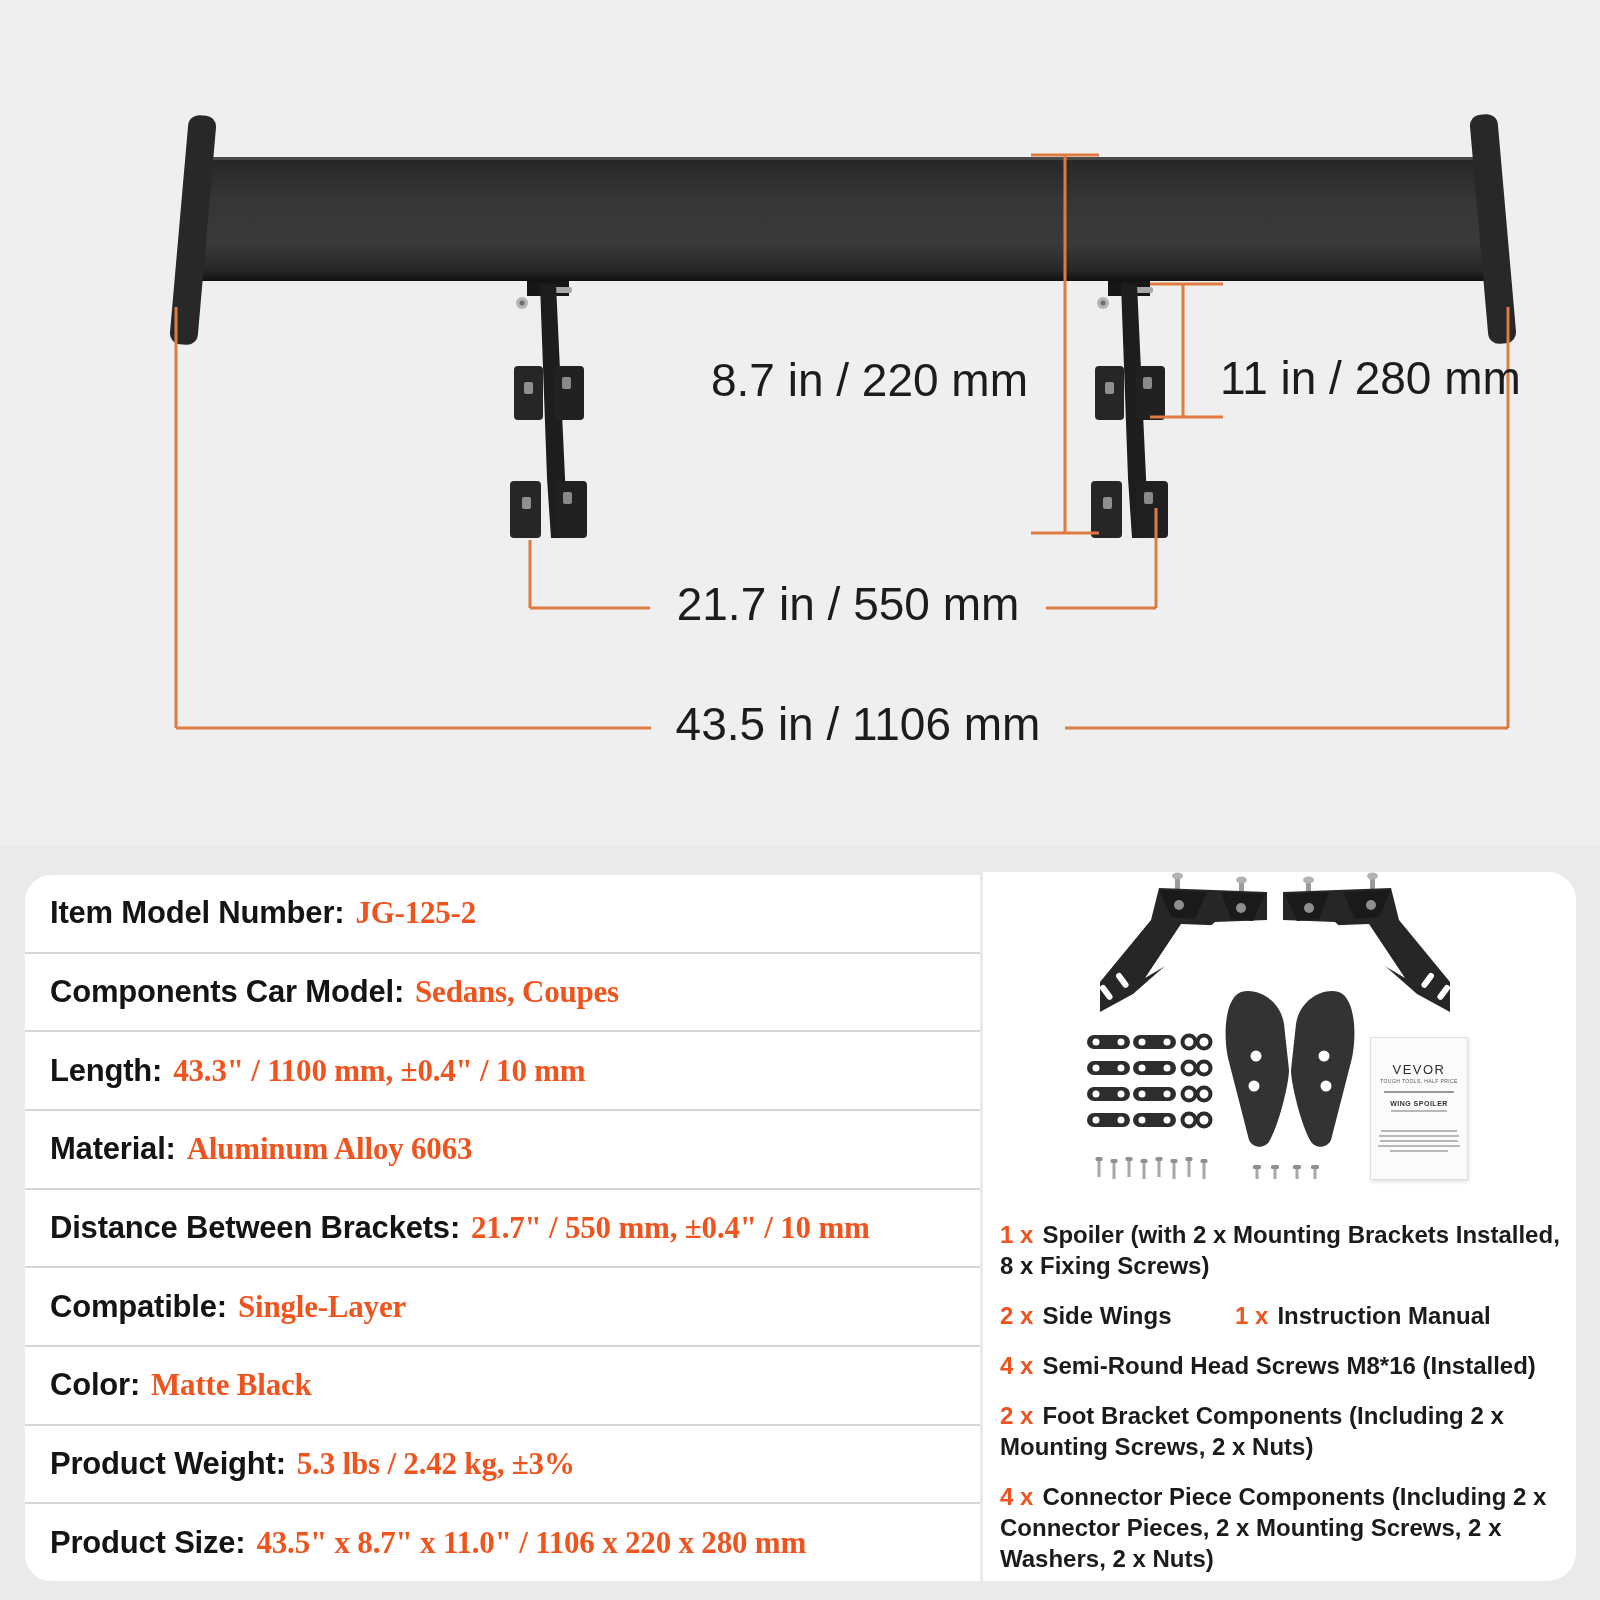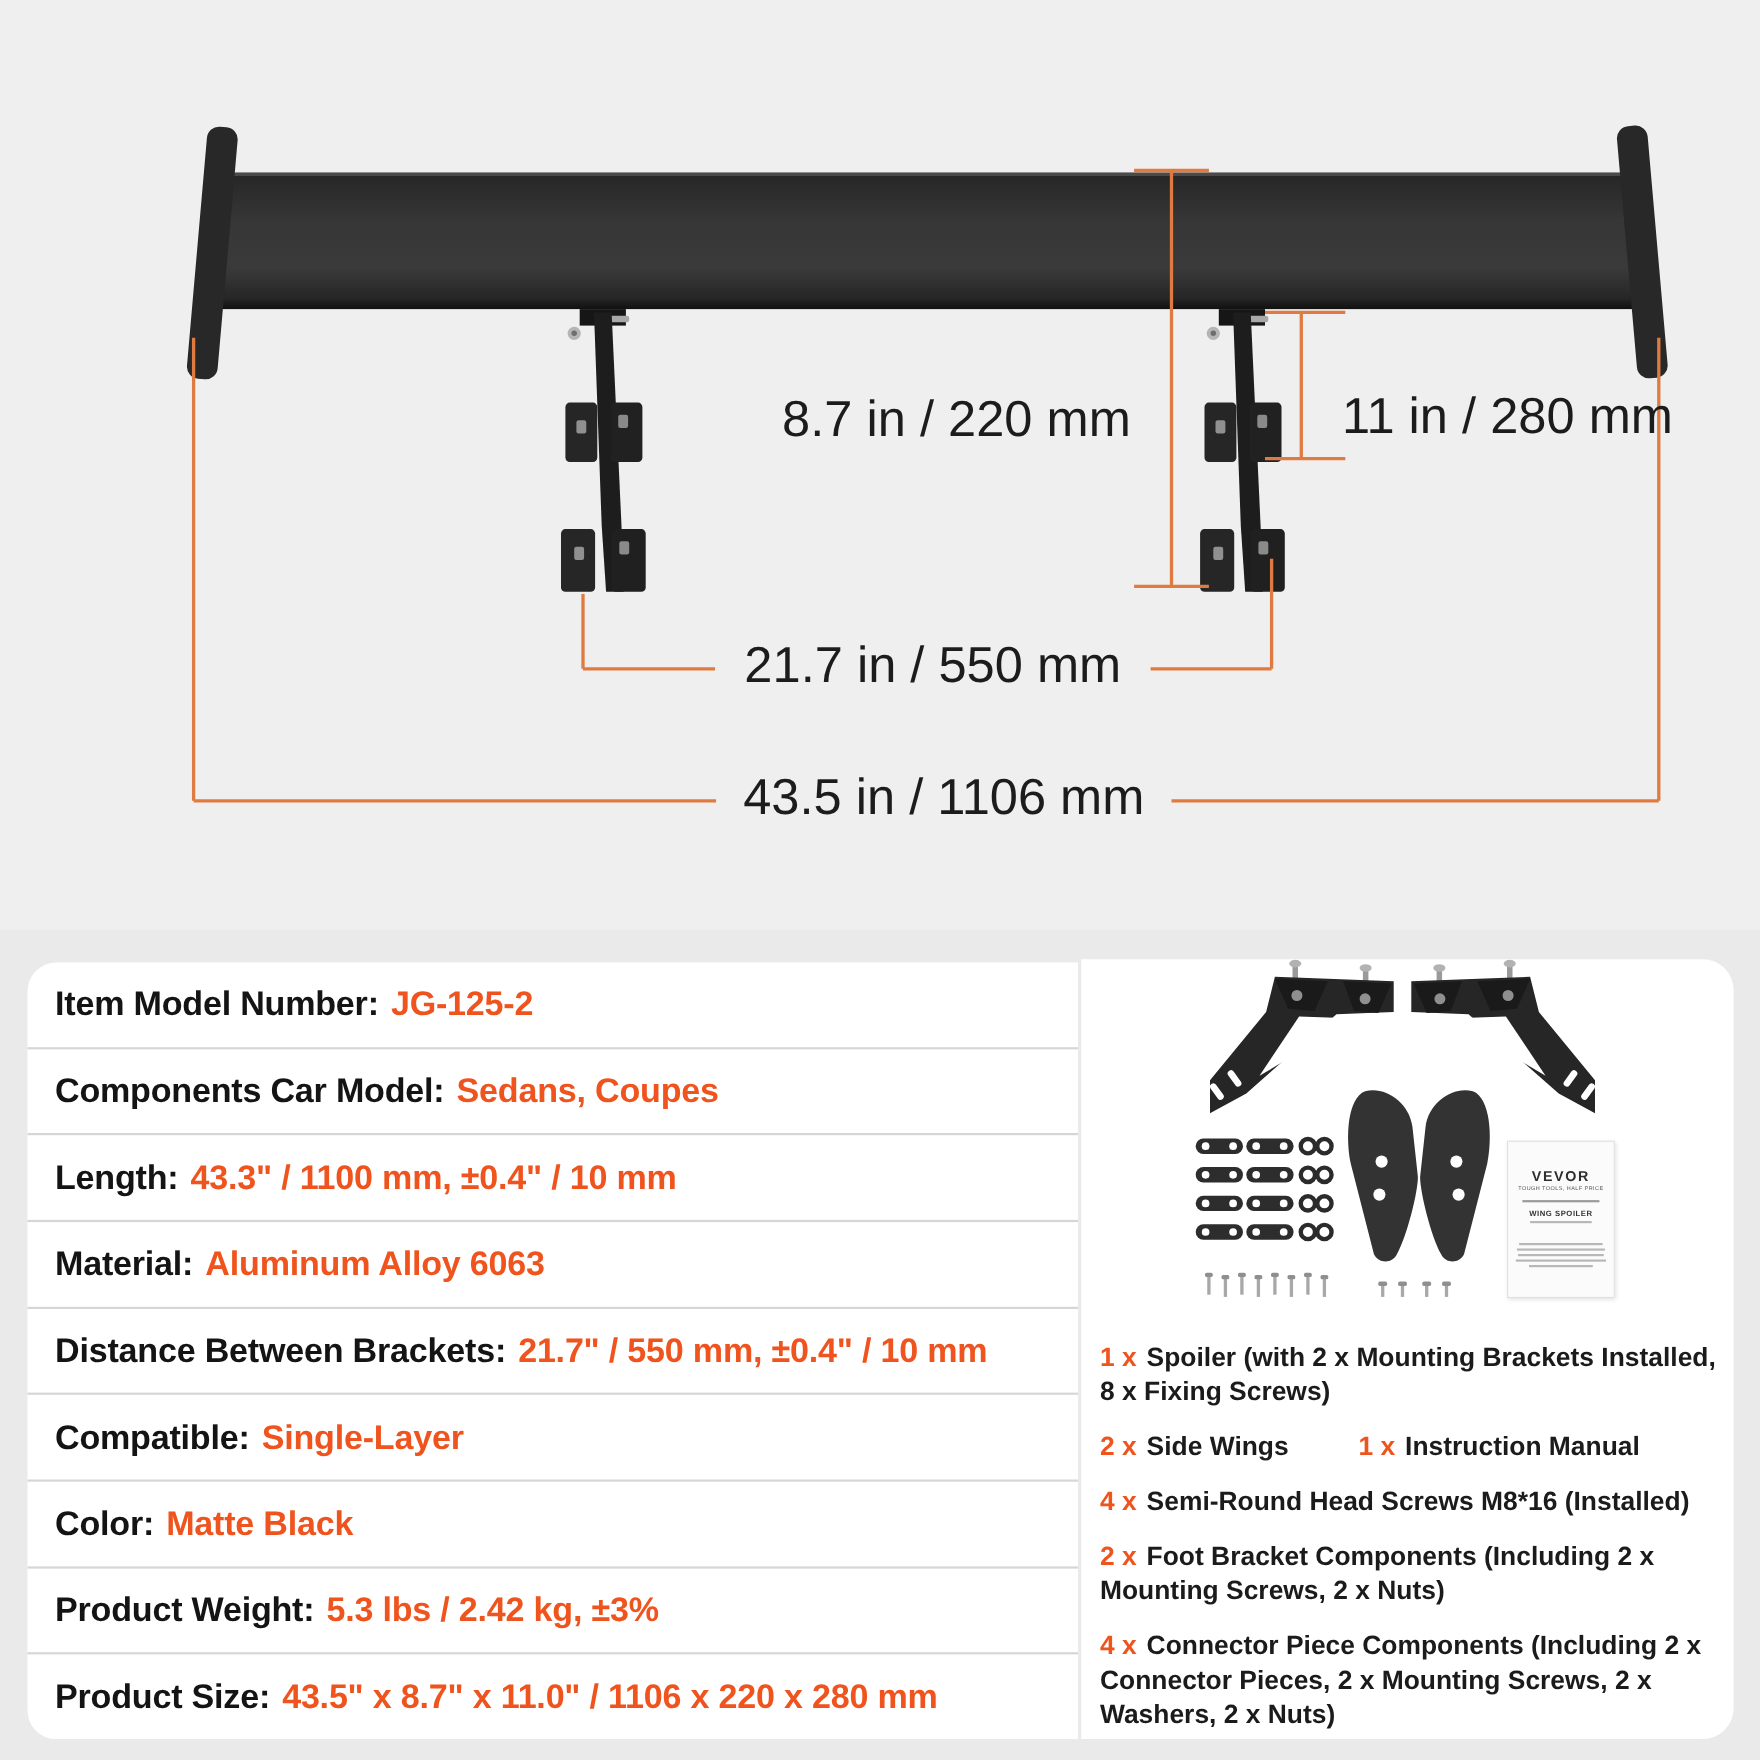--- a/index.html
+++ b/index.html
@@ -22,34 +22,34 @@
     display:flex;flex-direction:column;
   }
   .spec-row{
     flex:1;display:flex;align-items:center;
     padding-left:25px;white-space:nowrap;
     border-bottom:2px solid #d6d6d6;
     font-size:31px;font-weight:bold;color:#141414;
     letter-spacing:-0.2px;
   }
   .spec-row:last-child{border-bottom:none;border-radius:32px;}
-  .spec-value{color:#f0541e;margin-left:11px;}
+  .spec-value{color:#f0541e;margin-left:11px;font-family:Liberation Serif, serif;}
   
   .kit-card{
     position:absolute;left:983px;top:872px;width:593px;height:709px;
     background:#ffffff;border-radius:0 28px 28px 0;
   }
   .kit-area{position:absolute;left:0;top:0;width:593px;height:348px;}
   .manual{
     position:absolute;left:387px;top:165px;width:98px;height:143px;
     background:#fbfbfb;border:1px solid #e0e0e0;box-sizing:border-box;
     box-shadow:1px 2px 4px rgba(0,0,0,0.12);
     text-align:center;overflow:hidden;
   }
-  .manual-brand{font-size:13px;font-weight:bold;color:#2e2e2e;letter-spacing:1.5px;margin-top:24px;}
+  .manual-brand{font-size:13px;font-weight:normal;color:#2e2e2e;letter-spacing:1.5px;margin-top:24px;}
   .manual-tagline{font-size:5px;color:#555;letter-spacing:0.4px;margin-top:1px;}
   .manual-rule{height:2px;background:#9a9a9a;width:72%;margin:7px auto 0;}
   .manual-title{font-size:7px;font-weight:bold;color:#333;margin-top:7px;letter-spacing:0.5px;}
   .manual-bar{height:2px;background:#b8b8b8;margin:3px auto 0;}
   
   .parts{
     position:absolute;left:17px;top:347px;width:562px;
     font-size:24px;font-weight:bold;color:#1b1b1b;line-height:31px;
   }
   .part-item{margin-bottom:19px;position:relative;}

